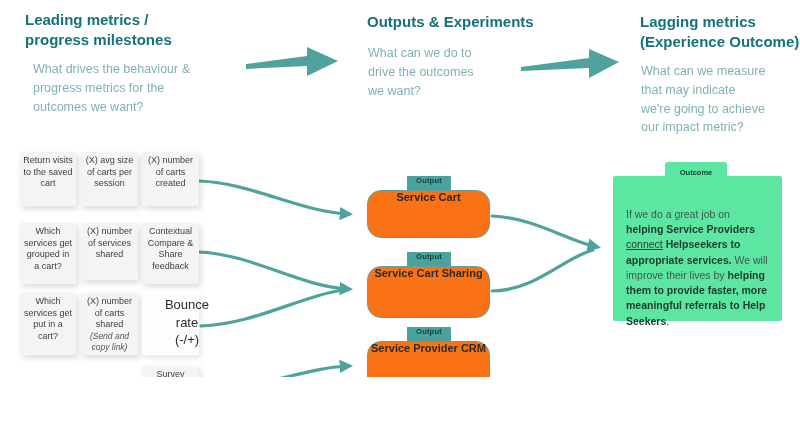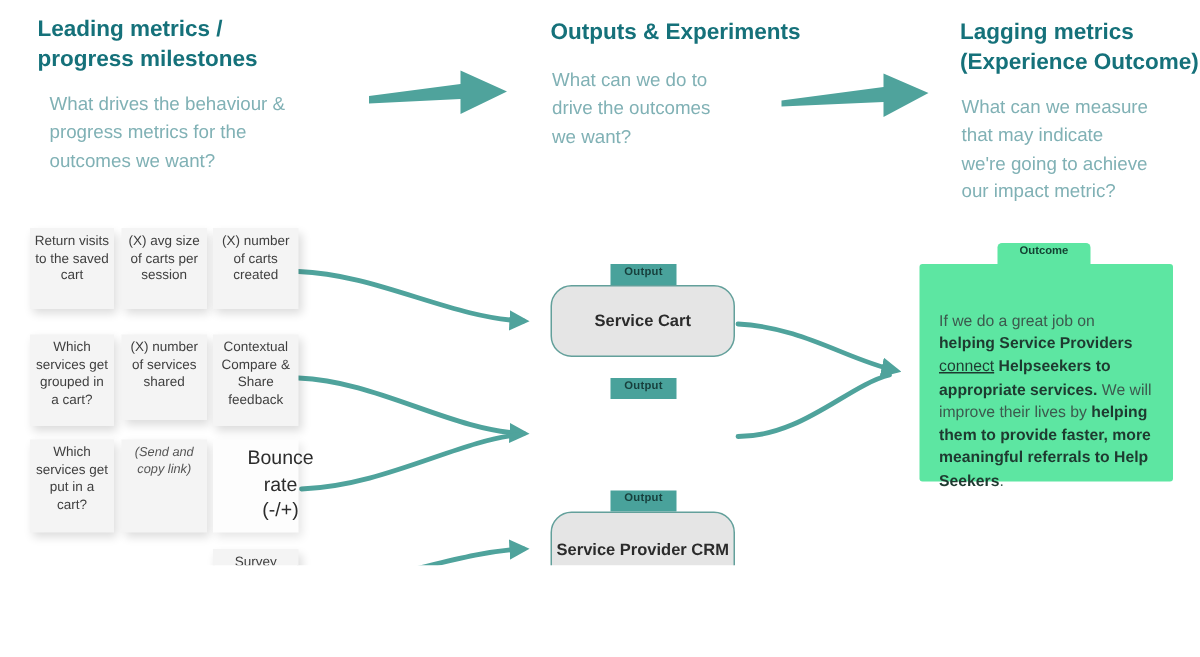--- a/index.html
+++ b/index.html
@@ -24,27 +24,27 @@
   .sticky.plain{
     background:#fdfdfd;box-shadow:2px 3px 6px rgba(0,0,0,0.10);
     font-size:13px;color:#2c2c2c;line-height:1.35;padding-left:36px;
   }
   .output-tag{
     background:#49a29b;color:#173f3c;font-size:7.5px;font-weight:bold;
     display:flex;align-items:flex-start;justify-content:center;letter-spacing:0.2px;
     box-sizing:border-box;
   }
   .output-box{
-    background:#e5e5e5;border:1.5px solid #63a09b;border-radius:14px;
-    display:flex;align-items:center;justify-content:center;text-align:center;
+    background:#f97316;border:1.5px solid #63a09b;border-radius:14px;
+    display:flex;align-items:flex-start;justify-content:center;text-align:center;
     font-size:11px;font-weight:bold;color:#2b2b2b;box-sizing:border-box;
   }
   .outcome-tab{
     background:#5de6a2;border-radius:3px 3px 0 0;color:#134232;
-    font-size:7.5px;font-weight:bold;display:flex;align-items:flex-start;justify-content:center;
+    font-size:7.5px;font-weight:bold;display:flex;align-items:flex-end;justify-content:center;
     box-sizing:border-box;
   }
   .outcome-note{
     background:#5de6a2;box-sizing:border-box;padding:31px 13px 12px 13px;
     font-size:10.5px;line-height:1.45;color:#3c5a4e;border-radius:2px;
   }
   .seg-bold{font-weight:bold;color:#1e3a30;}
   .seg-bold-underline{font-weight:normal;color:#1e3a30;text-decoration:underline;}
   svg.layer{position:absolute;left:0;top:0;pointer-events:none;}
 </style>
@@ -108,40 +108,44 @@
     <span>(X) number of services shared</span>
   </div>
   <div class="abs sticky" style="left:142px;top:223px;width:57px;height:61px;">
     <span>Contextual Compare &amp; Share feedback</span>
   </div>
 
   <div class="abs sticky" style="left:20px;top:293px;width:56px;height:62px;">
     <span>Which services get put in a cart?</span>
   </div>
   <div class="abs sticky" style="left:81px;top:293px;width:57px;height:62px;">
+    <span>(X) number of carts shared</span>
     <span class="note">(Send and copy link)</span>
   </div>
   <div class="abs sticky plain" style="left:142px;top:293px;width:57px;height:62px;">
     <span>Bounce rate (-/+)</span>
   </div>
 
   <div class="abs sticky" style="left:142px;top:366px;width:57px;height:48px;">
     <span>Survey completion rate</span>
   </div>
 
   <div class="abs output-tag" style="left:407px;top:176px;width:44px;height:14px;">
     <span>Output</span>
   </div>
   <div class="abs output-box" style="left:367px;top:190px;width:123px;height:48px;">
     <span>Service Cart</span>
   </div>
 
   <div class="abs output-tag" style="left:407px;top:252px;width:44px;height:14px;">
     <span>Output</span>
   </div>
+  <div class="abs output-box" style="left:367px;top:266px;width:123px;height:52px;">
+    <span>Service Cart Sharing</span>
+  </div>
 
   <div class="abs output-tag" style="left:407px;top:327px;width:44px;height:14px;">
     <span>Output</span>
   </div>
   <div class="abs output-box" style="left:367px;top:341px;width:123px;height:51px;">
     <span>Service Provider CRM</span>
   </div>
 
   <div class="abs outcome-tab" style="left:665px;top:162px;width:62px;height:15px;">
     <span>Outcome</span>

